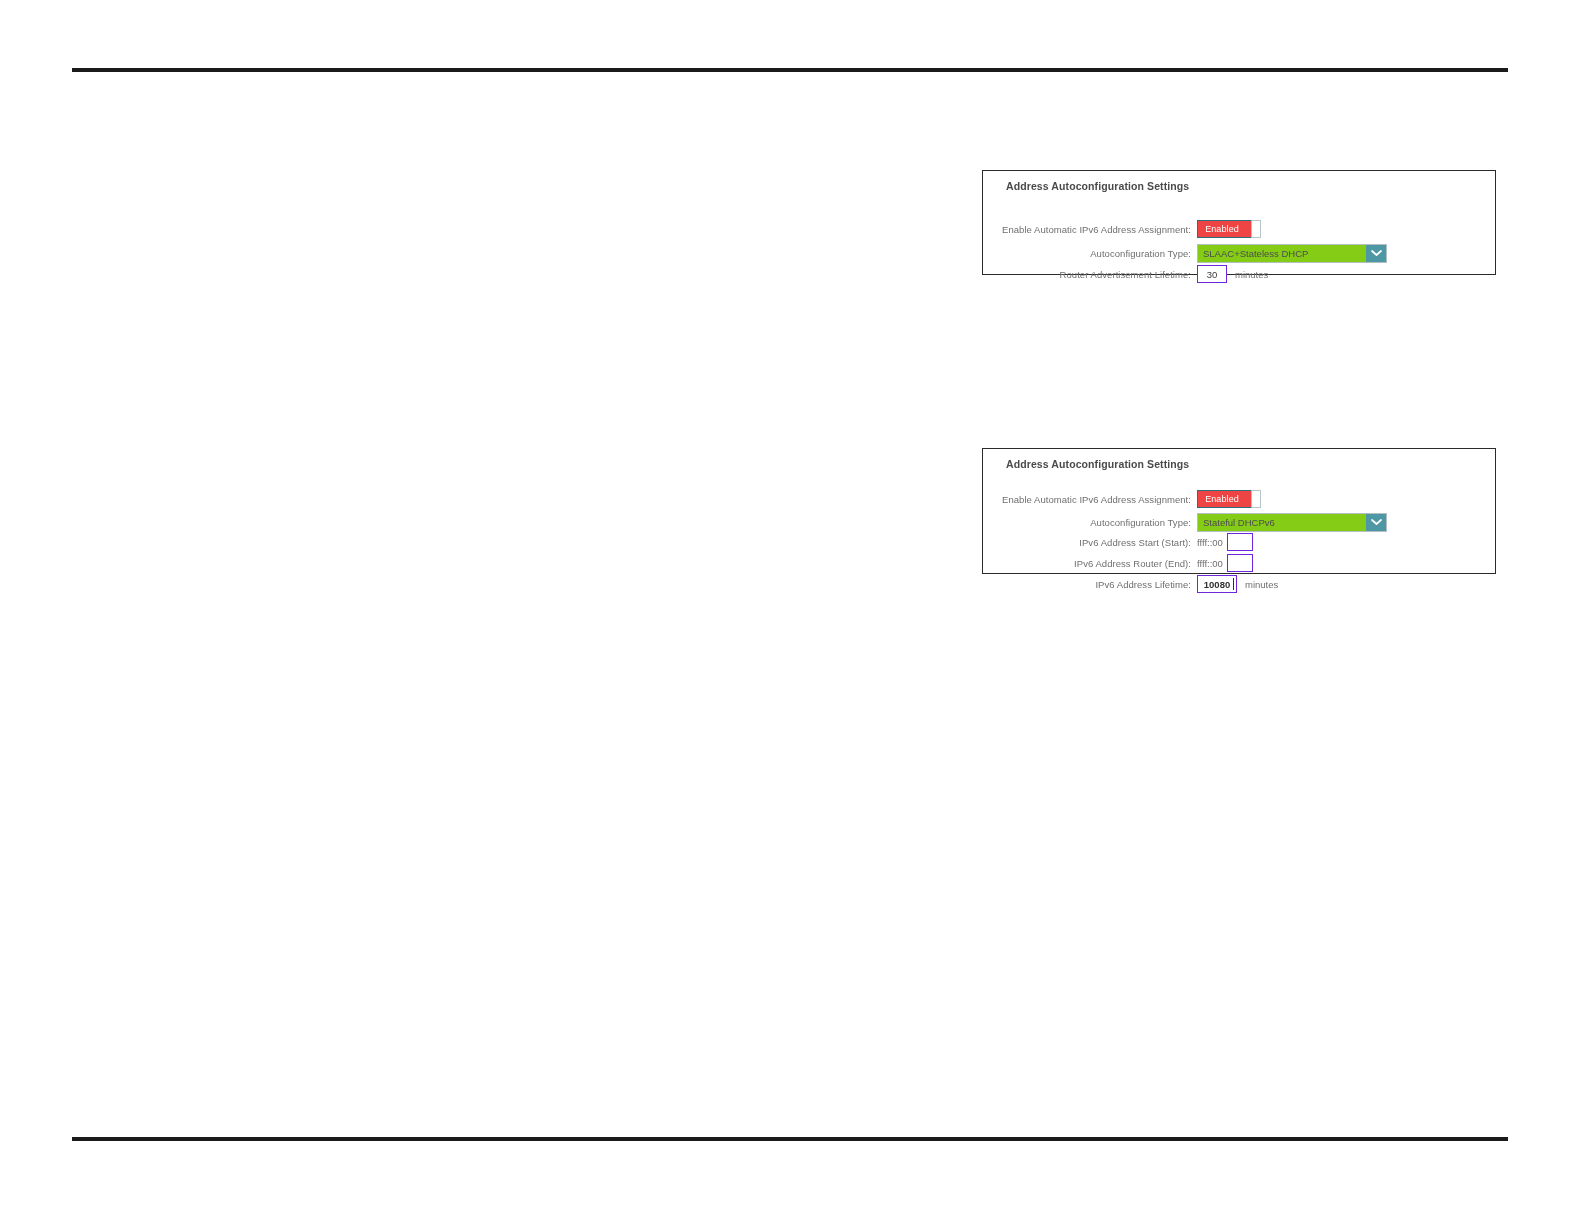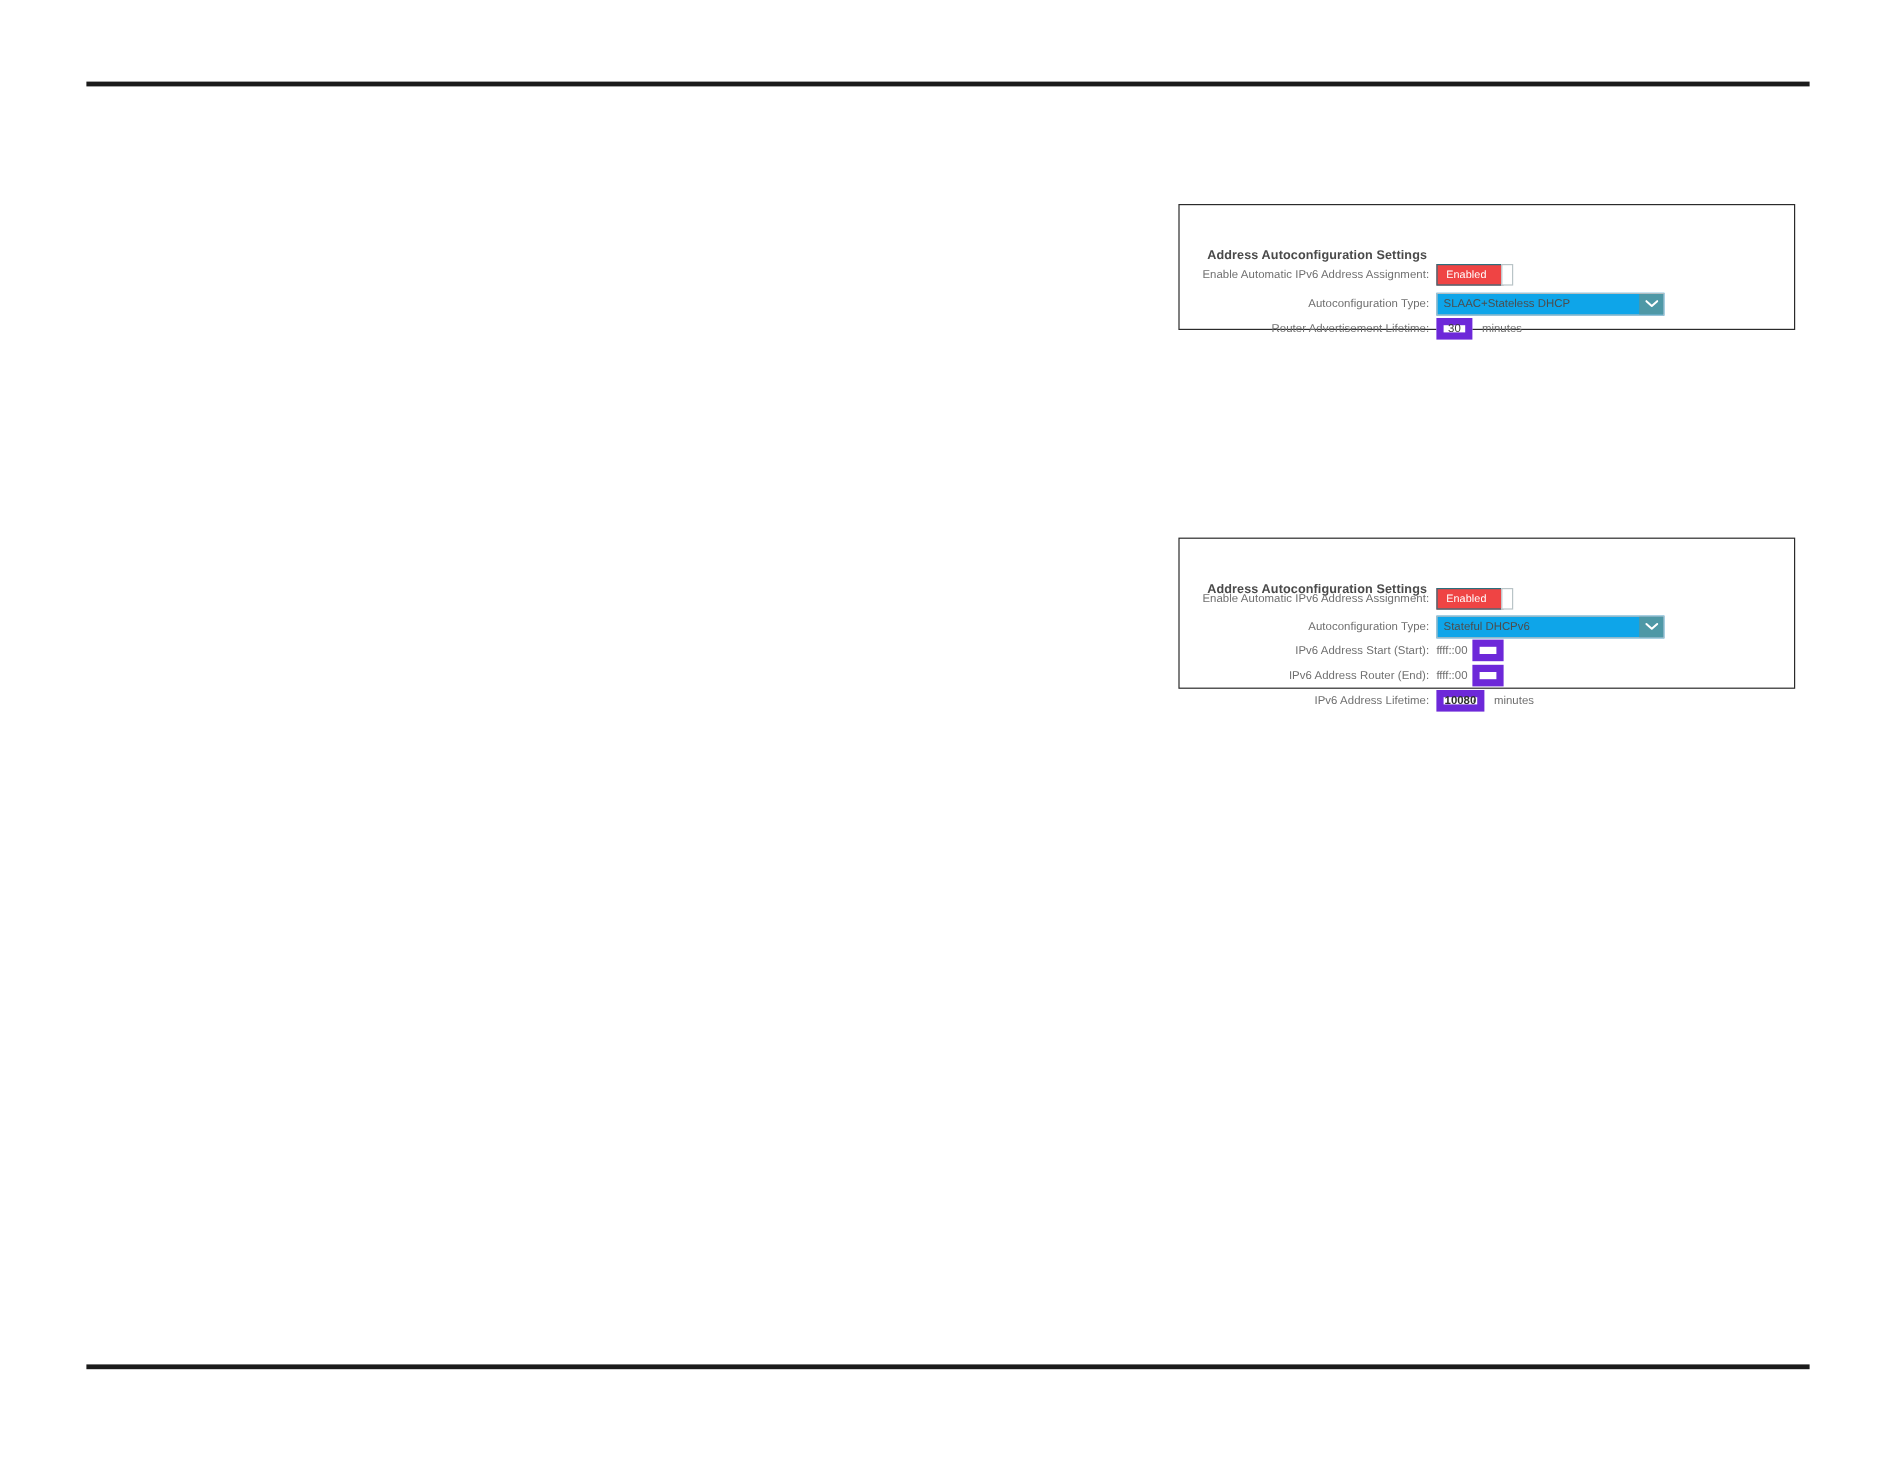--- a/index.html
+++ b/index.html
@@ -50,21 +50,20 @@
 
   .panel-title {
     position: absolute;
     left: 23px;
     top: 9px;
     font-size: 10.5px;
     font-weight: bold;
     color: #4a4a4a;
     letter-spacing: 0.1px;
     white-space: nowrap;
-    margin-top: 27px;
   }
 
   
   .row {
     position: absolute;
     left: 0;
     width: 100%;
     height: 22px;
     display: flex;
     align-items: center;
@@ -124,21 +123,21 @@
   }
 
   
   .select {
     display: flex;
     align-items: stretch;
     width: 190px;
     height: 19px;
     border: 1px solid #b3bfc3;
     box-sizing: border-box;
-    background: #0ea5e9;
+    background: #84cc16;
   }
   .select-value {
     flex: 1;
     font-size: 9.5px;
     color: #4d4d4d;
     display: flex;
     align-items: center;
     padding-left: 5px;
     white-space: nowrap;
     overflow: hidden;
@@ -149,21 +148,21 @@
     display: flex;
     align-items: center;
     justify-content: center;
     flex: 0 0 20px;
   }
   .select-arrow svg { display: block; }
 
   
   .text-input {
     height: 18px;
-    border: 6px solid #6d28d9;
+    border: 1px solid #6d28d9;
     box-sizing: border-box;
     background: #ffffff;
     display: flex;
     align-items: center;
     justify-content: center;
     font-size: 9.5px;
     color: #3a3a3a;
   }
   .text-input.small { width: 30px; }
   .text-input.blank { width: 26px; }

